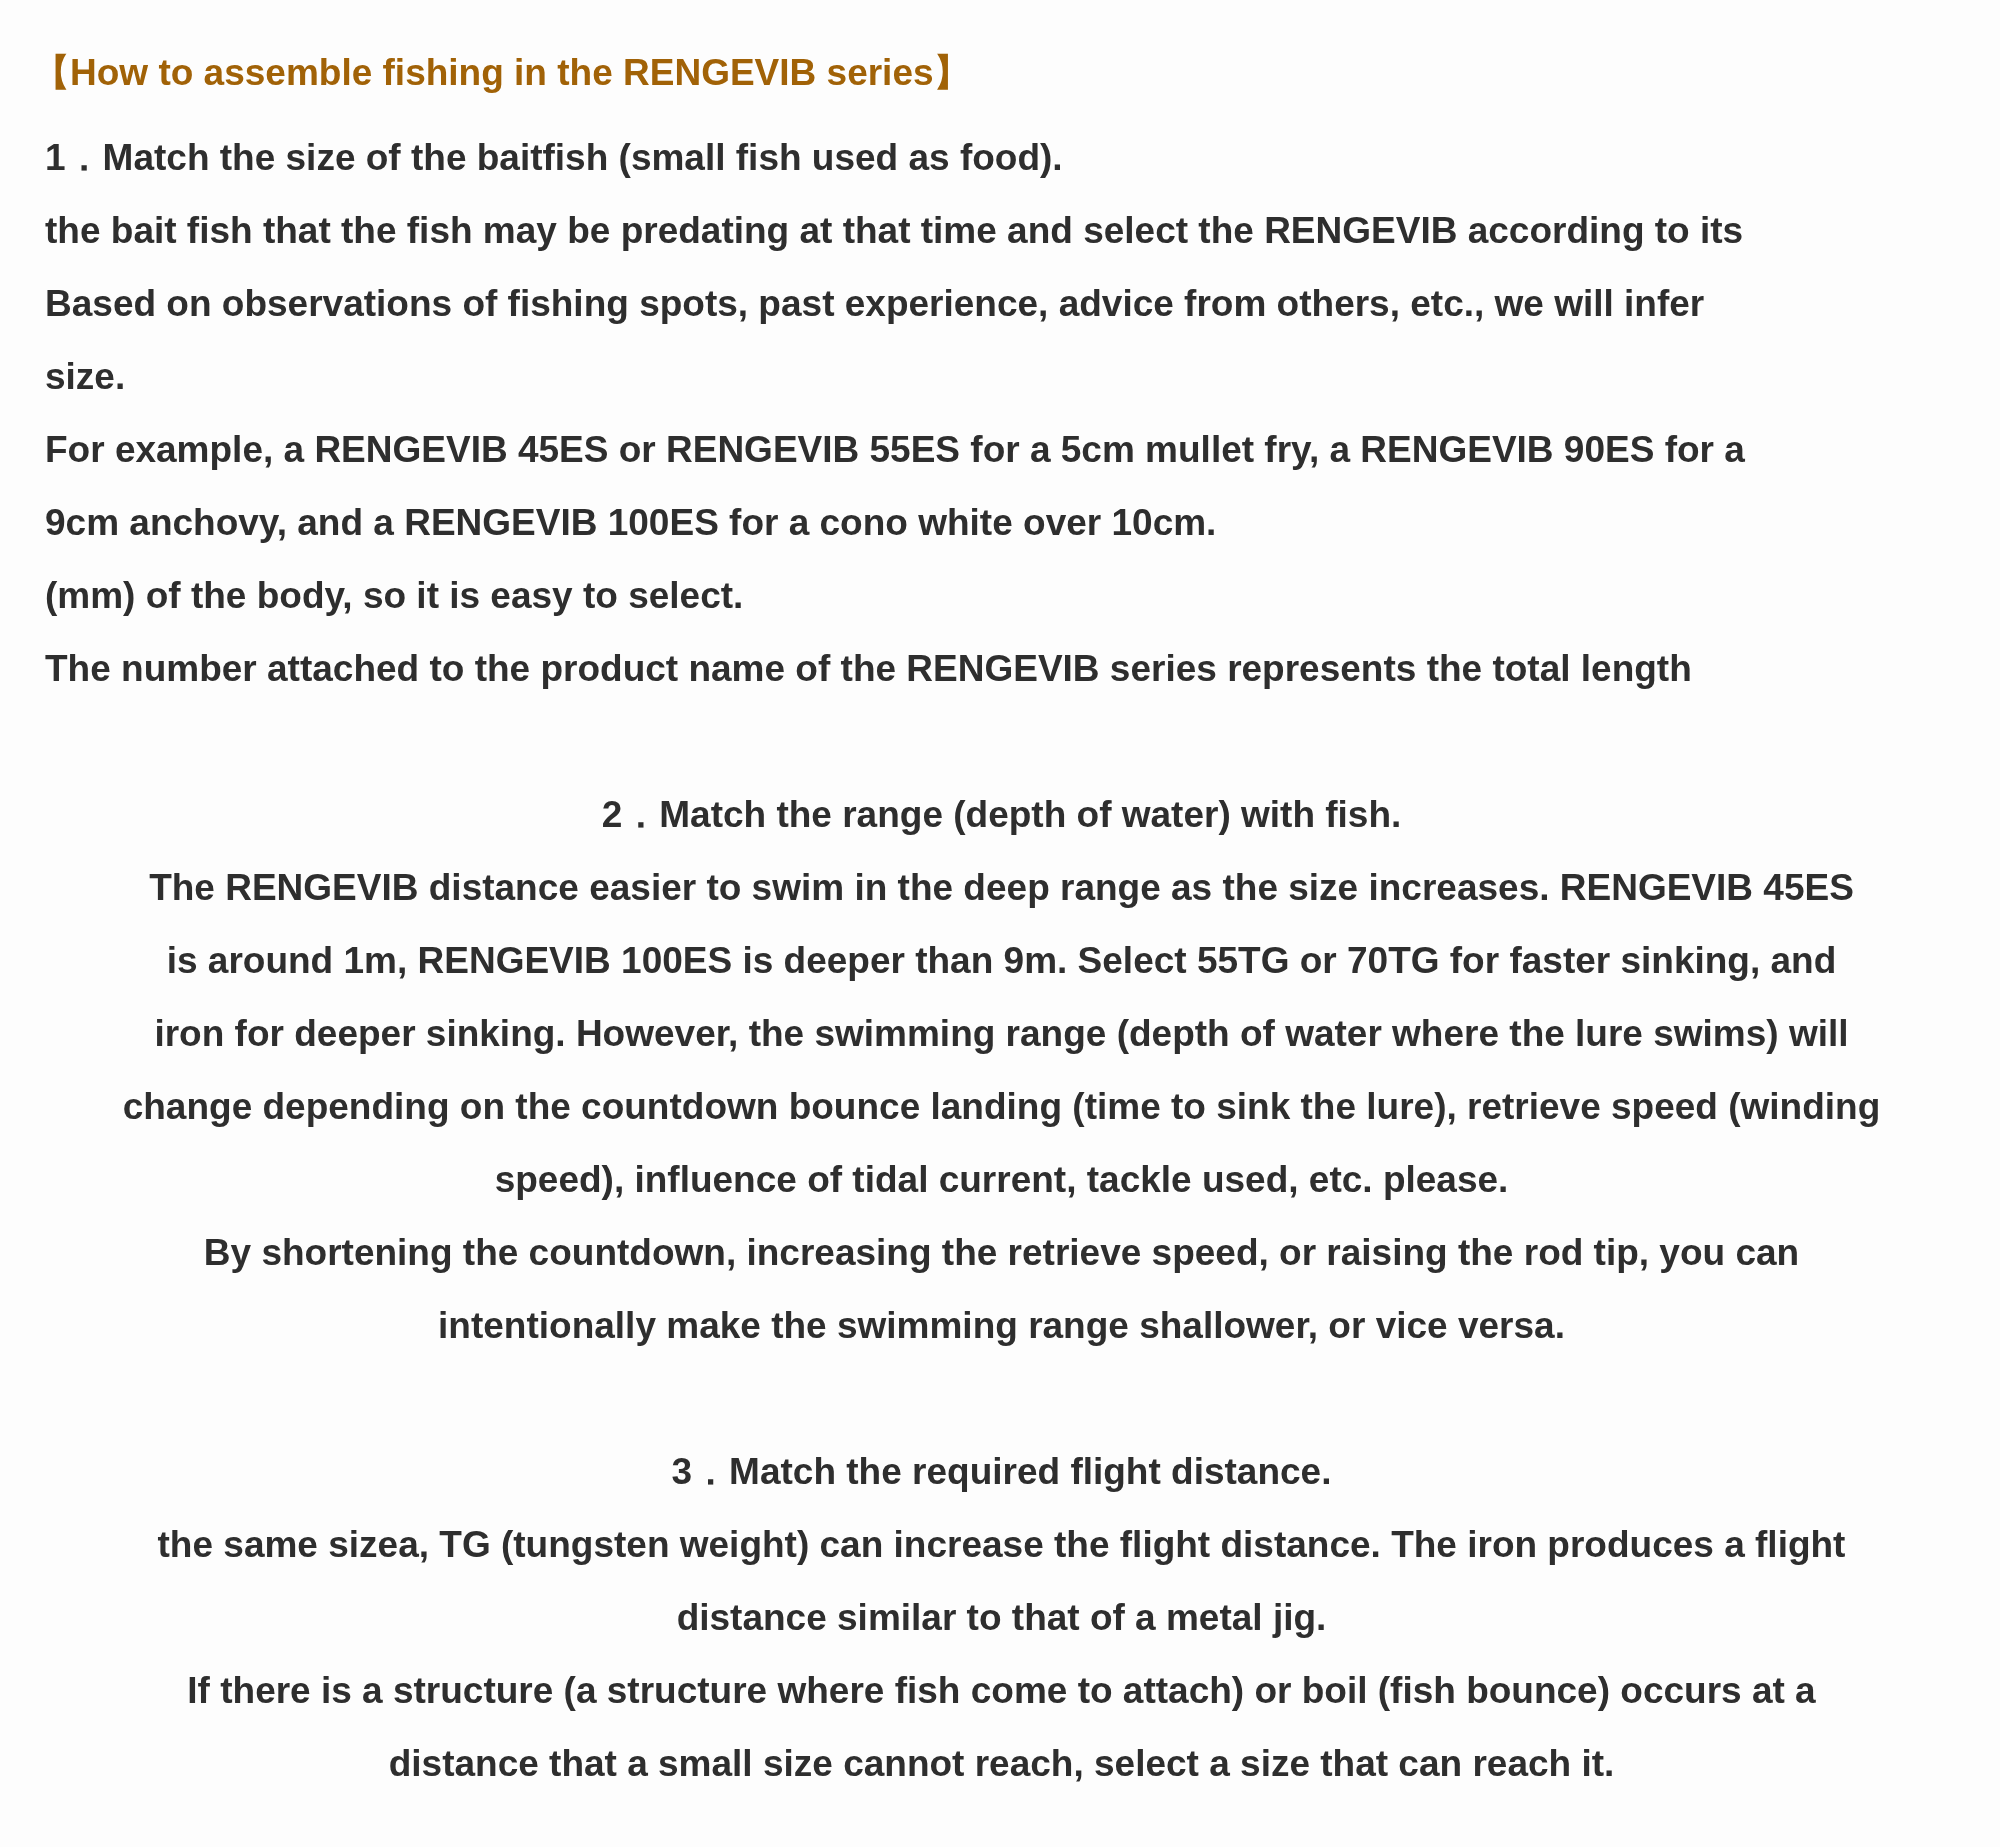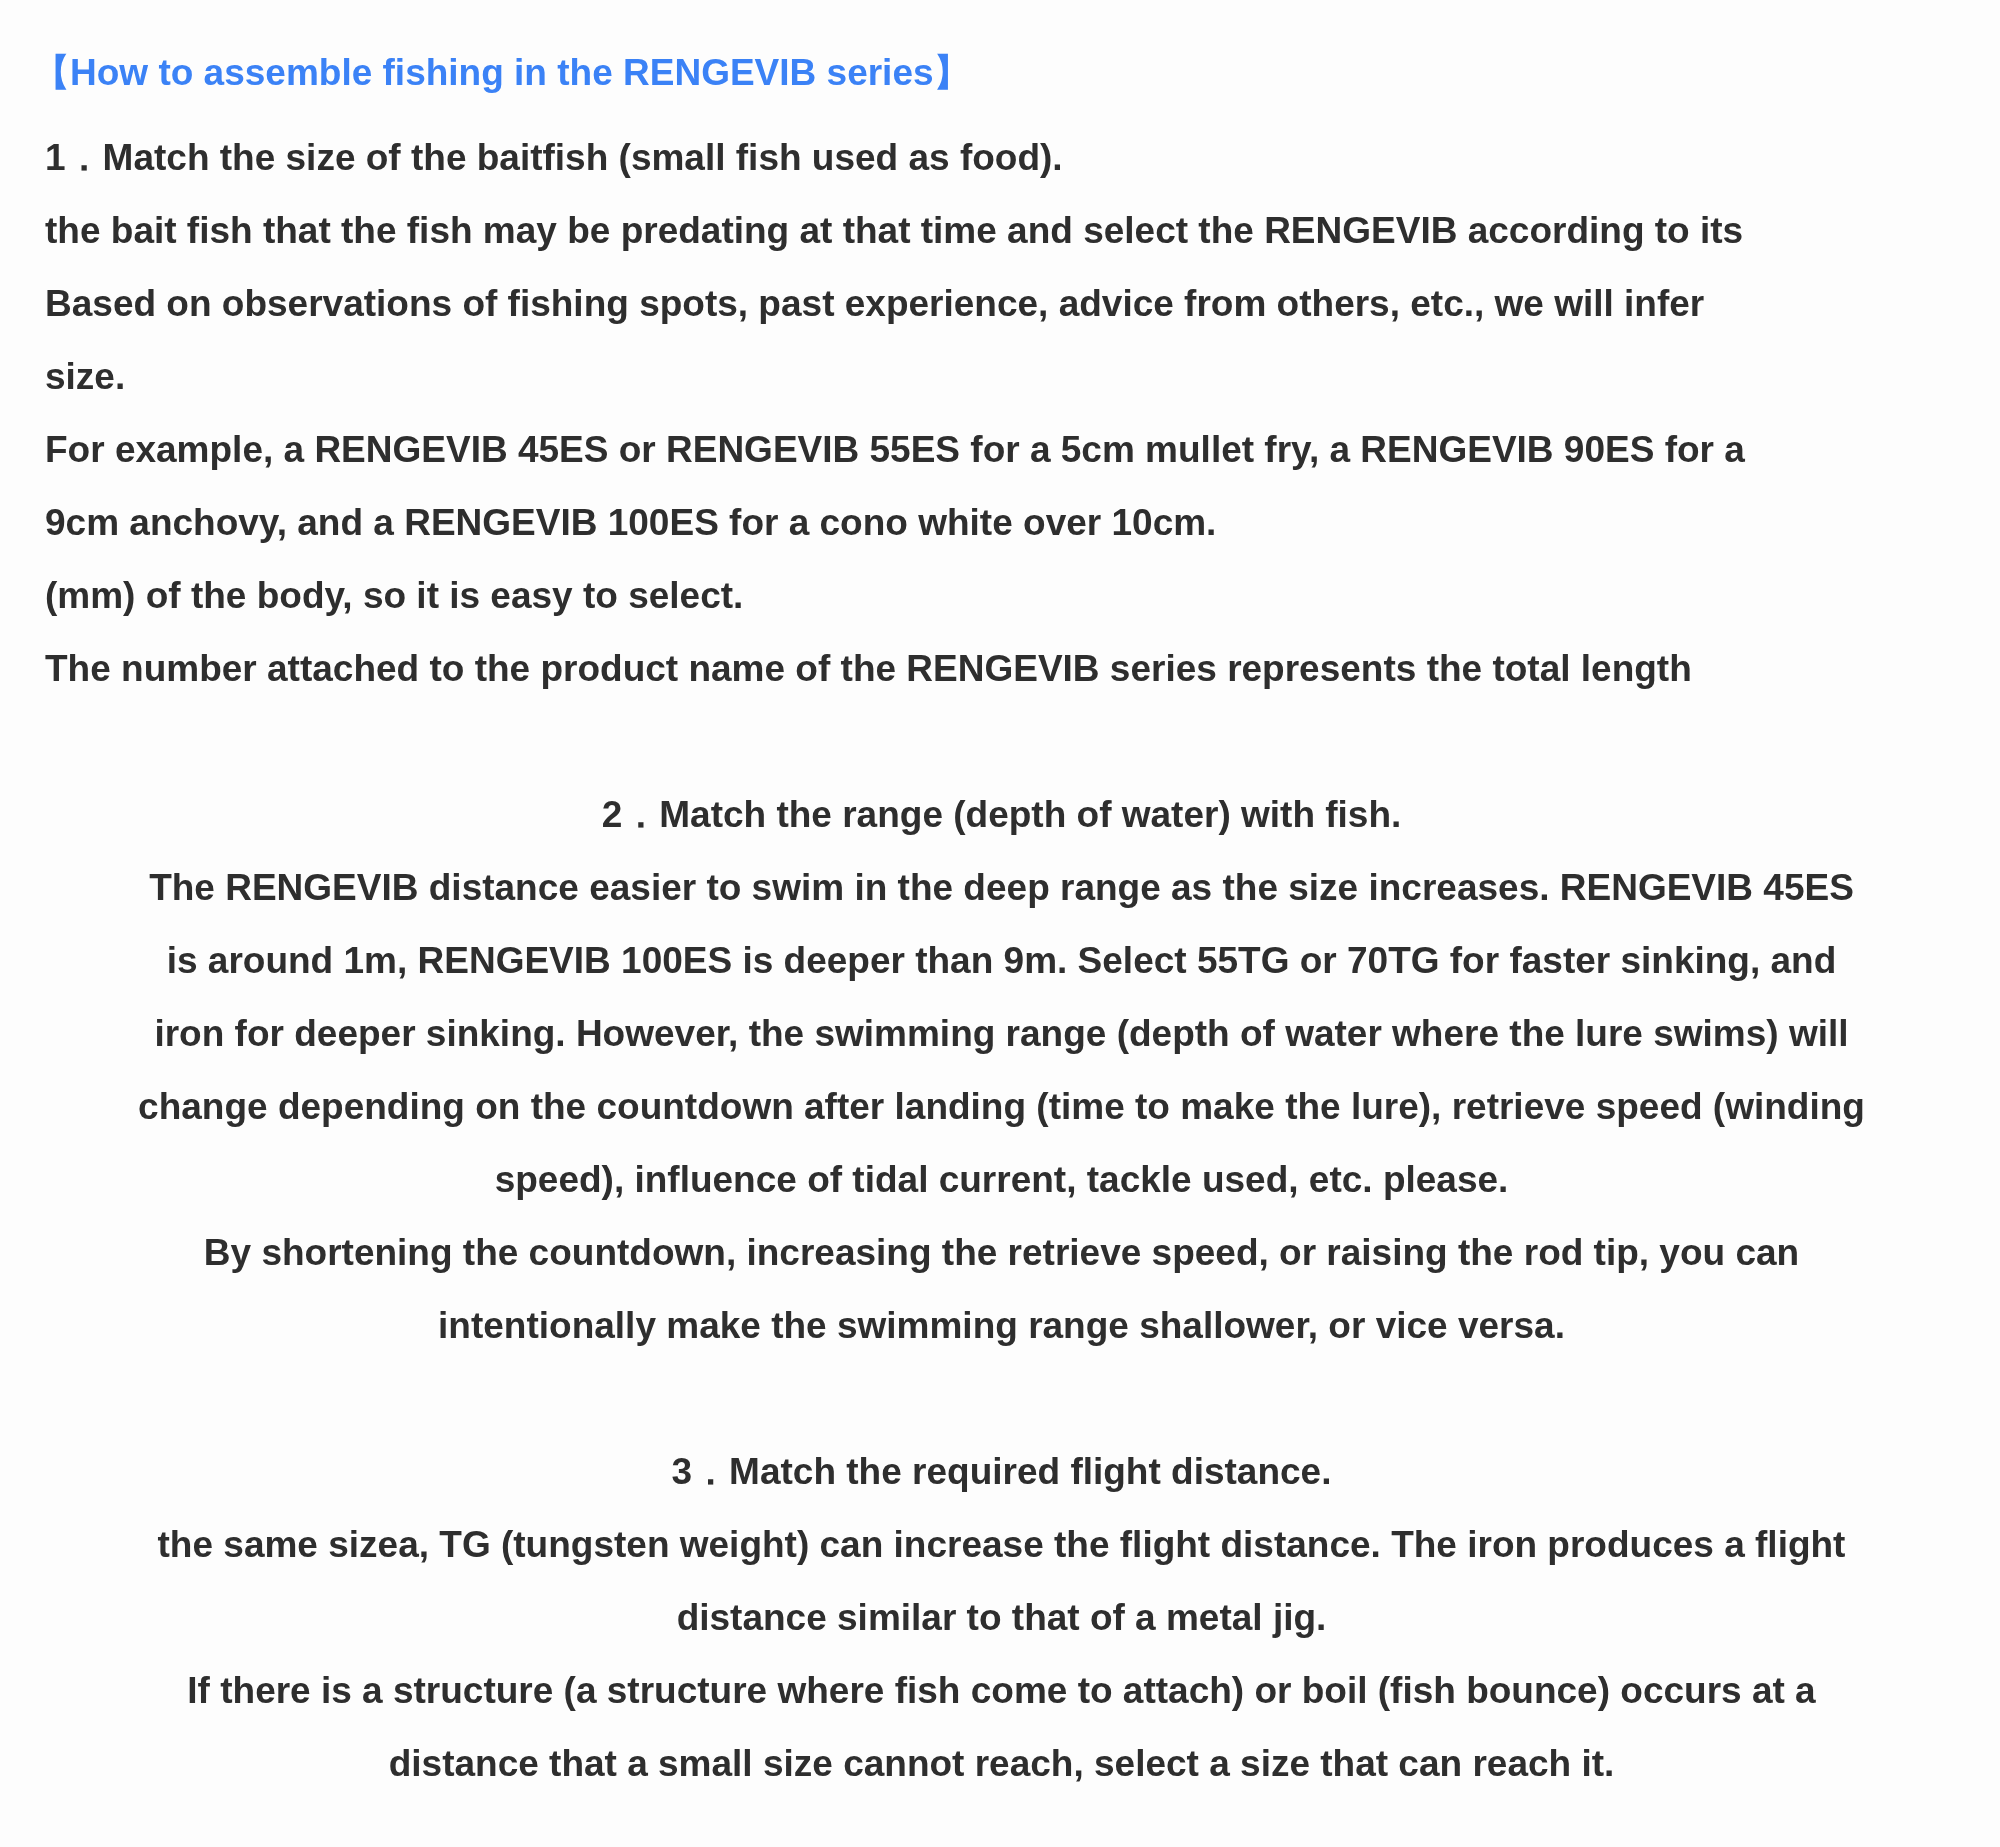--- a/index.html
+++ b/index.html
@@ -14,21 +14,21 @@
     padding: 36px 30px 0 33px;
     background: #fdfdfd;
     font-family: "Liberation Sans", "DejaVu Sans", sans-serif;
     font-weight: 700;
     font-size: 37px;
     line-height: 73px;
     color: #2e2e2e;
     overflow: hidden;
   }
   .doc-title {
-    color: #3b82f6;
+    color: #a16207;
     white-space: nowrap;
   }
   .section-heading {
     white-space: nowrap;
   }
   .text-line {
     white-space: nowrap;
   }
   .section {
     margin: 12px;
@@ -54,21 +54,21 @@
     <div class="text-line">9cm anchovy, and a RENGEVIB 100ES for a cono white over 10cm.</div>
     <div class="text-line">(mm) of the body, so it is easy to select.</div>
     <div class="text-line">The number attached to the product name of the RENGEVIB series represents the total length</div>
   </div>
 
   <div class="section">
     <div class="section-heading">2．Match the range (depth of water) with fish.</div>
     <div class="text-line">The RENGEVIB distance easier to swim in the deep range as the size increases. RENGEVIB 45ES</div>
     <div class="text-line">is around 1m, RENGEVIB 100ES is deeper than 9m. Select 55TG or 70TG for faster sinking, and</div>
     <div class="text-line">iron for deeper sinking. However, the swimming range (depth of water where the lure swims) will</div>
-    <div class="text-line">change depending on the countdown after landing (time to make the lure), retrieve speed (winding</div>
+    <div class="text-line">change depending on the countdown bounce landing (time to sink the lure), retrieve speed (winding</div>
     <div class="text-line">speed), influence of tidal current, tackle used, etc. please.</div>
     <div class="text-line">By shortening the countdown, increasing the retrieve speed, or raising the rod tip, you can</div>
     <div class="text-line">intentionally make the swimming range shallower, or vice versa.</div>
   </div>
 
   <div class="section">
     <div class="section-heading">3．Match the required flight distance.</div>
     <div class="text-line">the same sizea, TG (tungsten weight) can increase the flight distance. The iron produces a flight</div>
     <div class="text-line">distance similar to that of a metal jig.</div>
     <div class="text-line">If there is a structure (a structure where fish come to attach) or boil (fish bounce) occurs at a</div>

